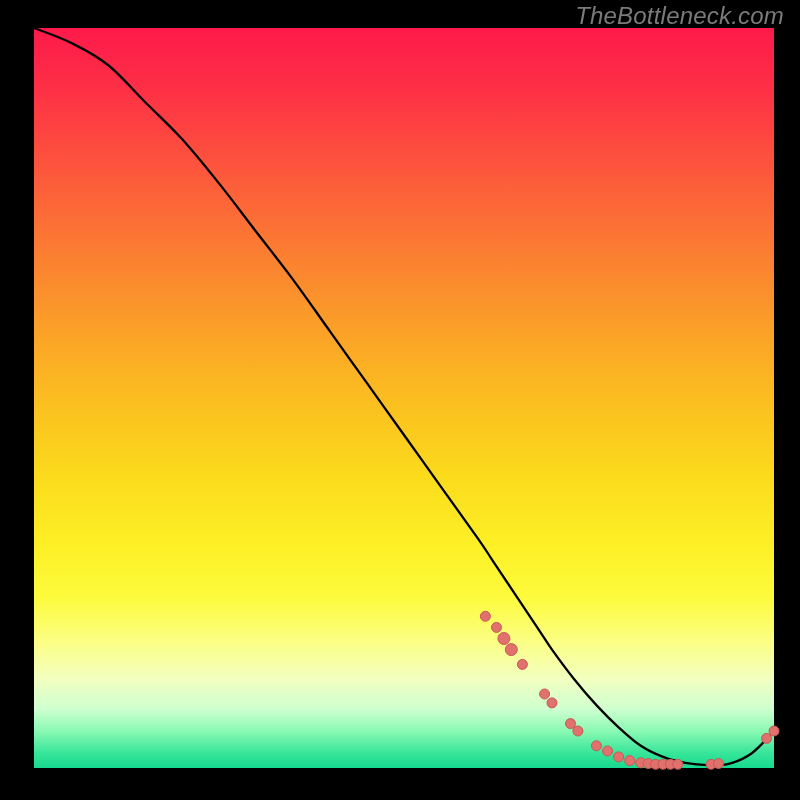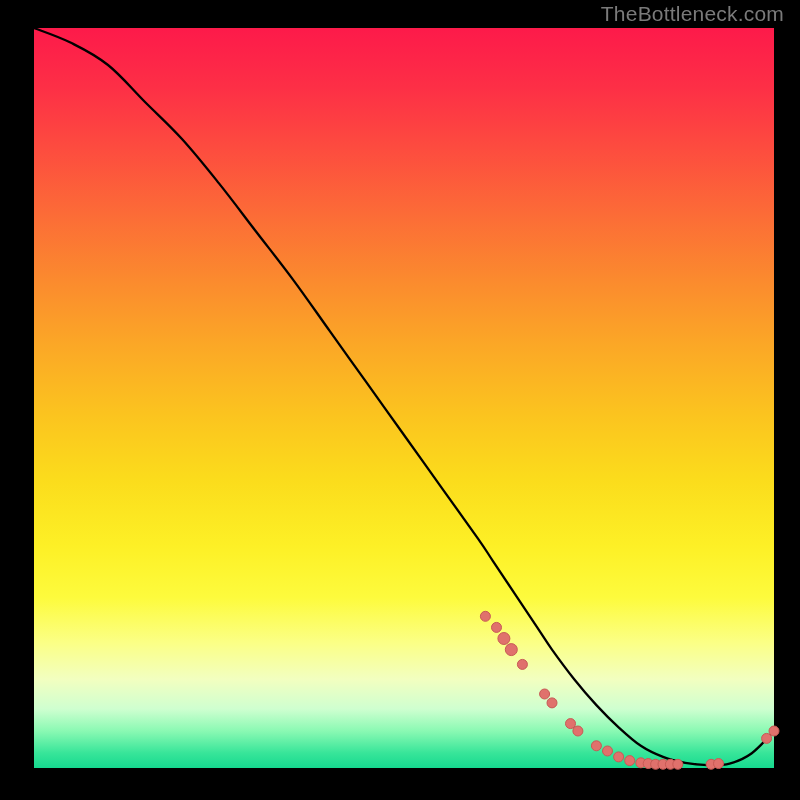--- a/index.html
+++ b/index.html
@@ -17,23 +17,24 @@
     top: 0;
     width: 800px;
     height: 800px;
     background: #000;
   }
   .watermark {
     position: absolute;
     top: 2px;
     right: 16px;
     color: #7a7a7a;
-    font-size: 21px;
+    font-size: 24px;
     letter-spacing: 0.2px;
     user-select: none;
+    font-style: italic;
   }
   .plot-area {
     position: absolute;
     left: 34px;
     top: 28px;
     width: 740px;
     height: 740px;
   }
   .gradient-bg {
     position: absolute;

